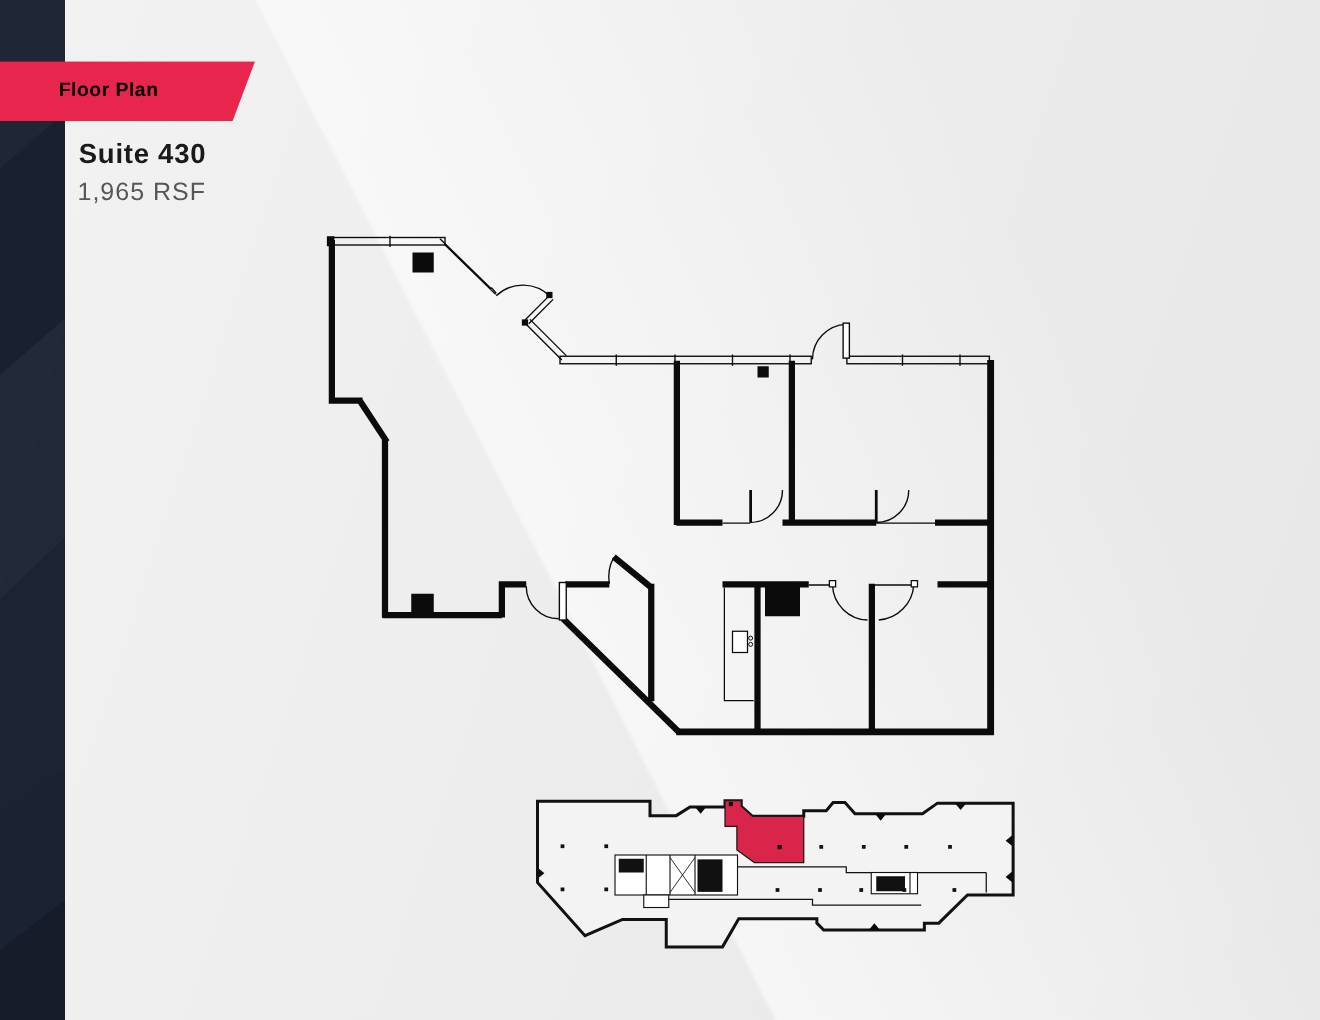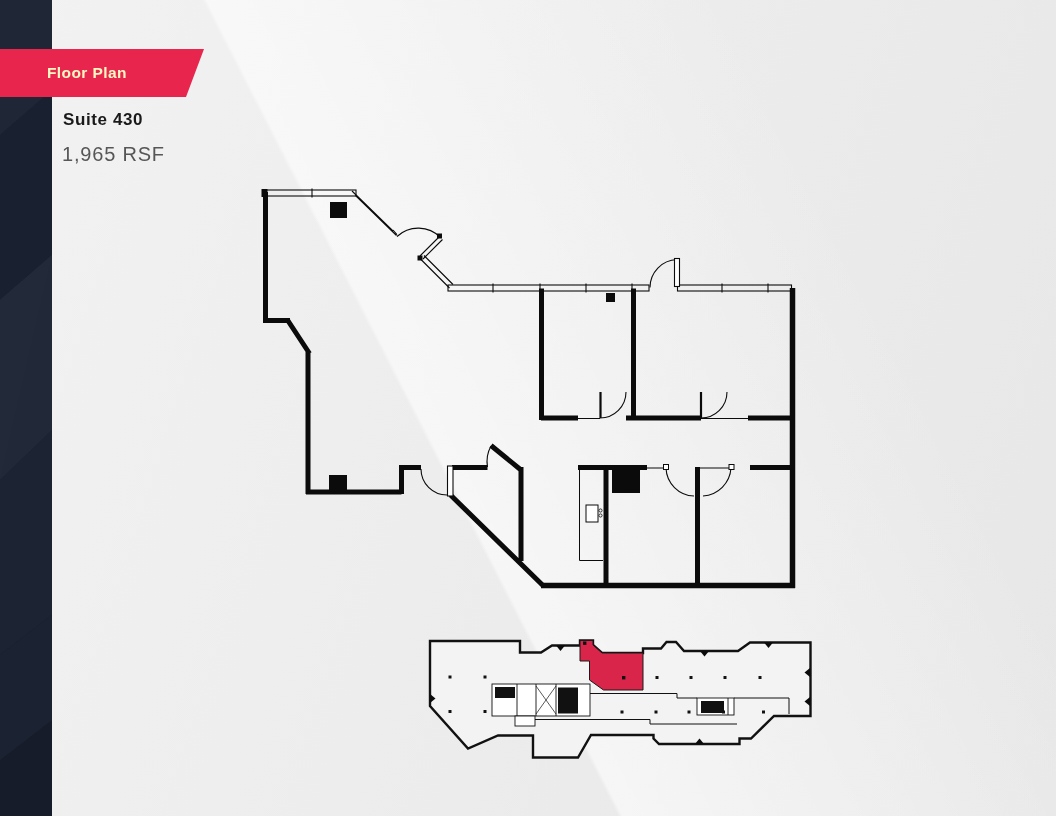--- a/index.html
+++ b/index.html
@@ -13,26 +13,26 @@
     background:linear-gradient(63deg,rgba(255,255,255,0) 42%,rgba(255,255,255,.55) 42.3%,rgba(255,255,255,0) 78%);
   }
   .sidebar{position:absolute;left:0;top:0;width:52px;height:816px;z-index:2;}
   .banner{
     position:absolute;left:0;top:49px;width:204px;height:48px;z-index:4;
     background:#E8254D;
     clip-path:polygon(0 0,100% 0,calc(100% - 18px) 100%,0 100%);
     display:flex;align-items:center;
   }
   .banner-label{
-    color:#fef9c3;font-weight:bold;font-size:15.5px;letter-spacing:.4px;
+    color:#000000;font-weight:bold;font-size:15.5px;letter-spacing:.4px;
     padding-left:47px;
   }
   .suite-title{
     position:absolute;left:63px;top:110px;z-index:4;
-    color:#1a1a1a;font-weight:bold;font-size:17px;letter-spacing:.6px;
+    color:#1a1a1a;font-weight:bold;font-size:22px;letter-spacing:.6px;
   }
   .suite-area{
     position:absolute;left:62px;top:143px;z-index:4;
     color:#565656;font-size:20px;letter-spacing:.8px;
   }
   .plan-layer{position:absolute;left:0;top:0;z-index:3;}
 </style>
 </head>
 <body>
 

